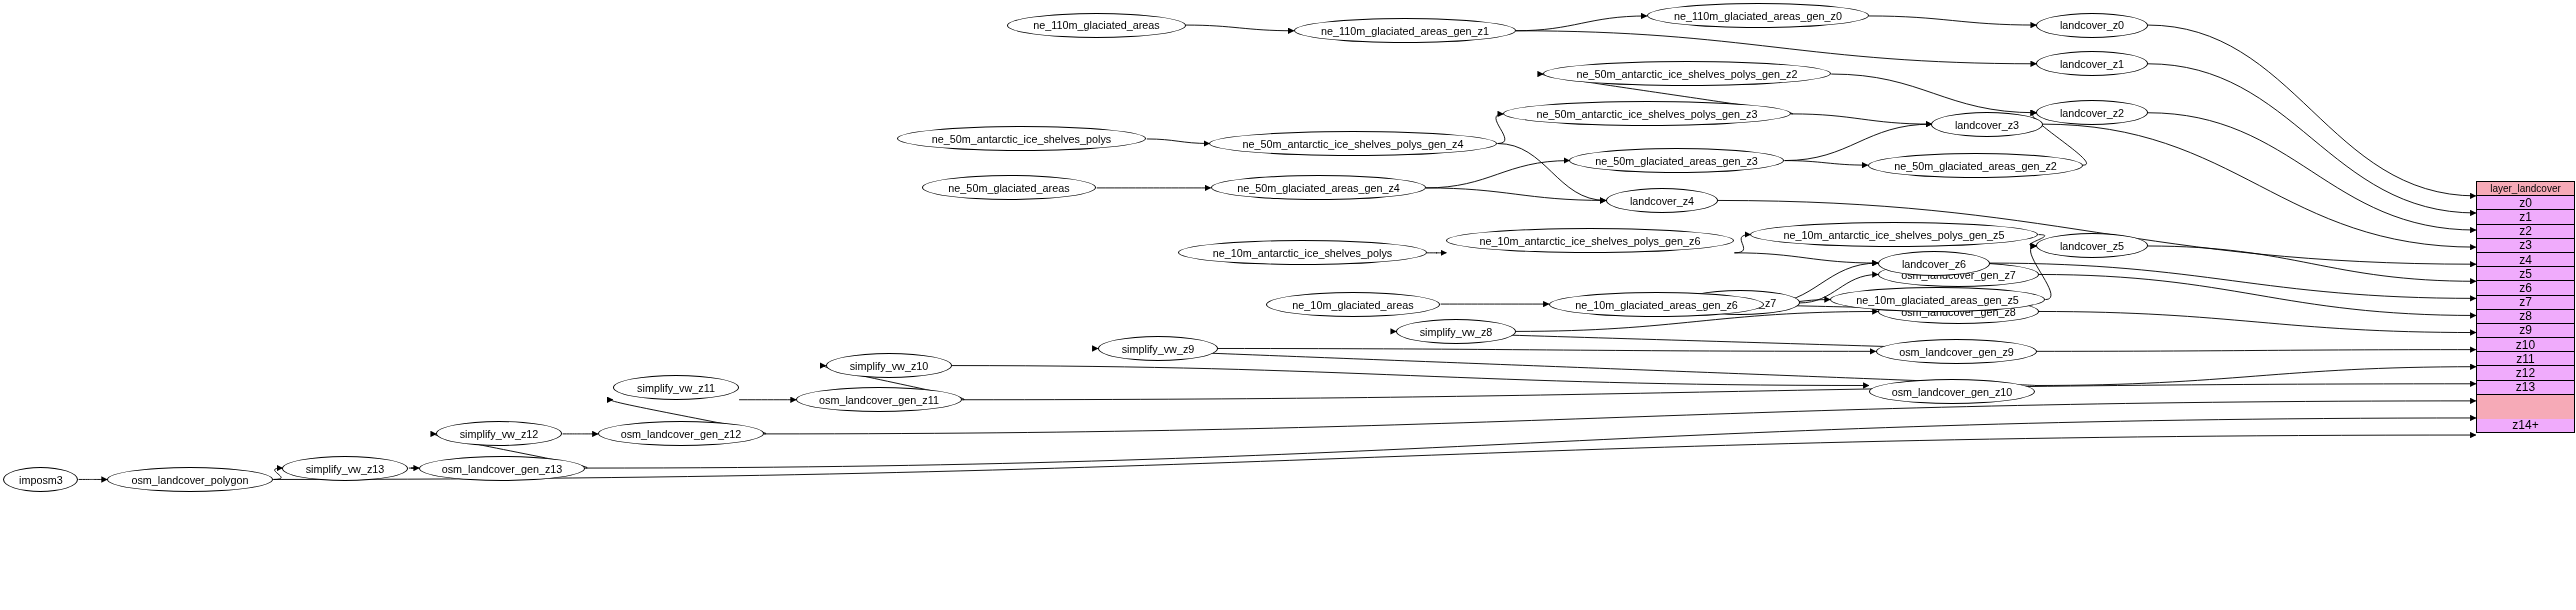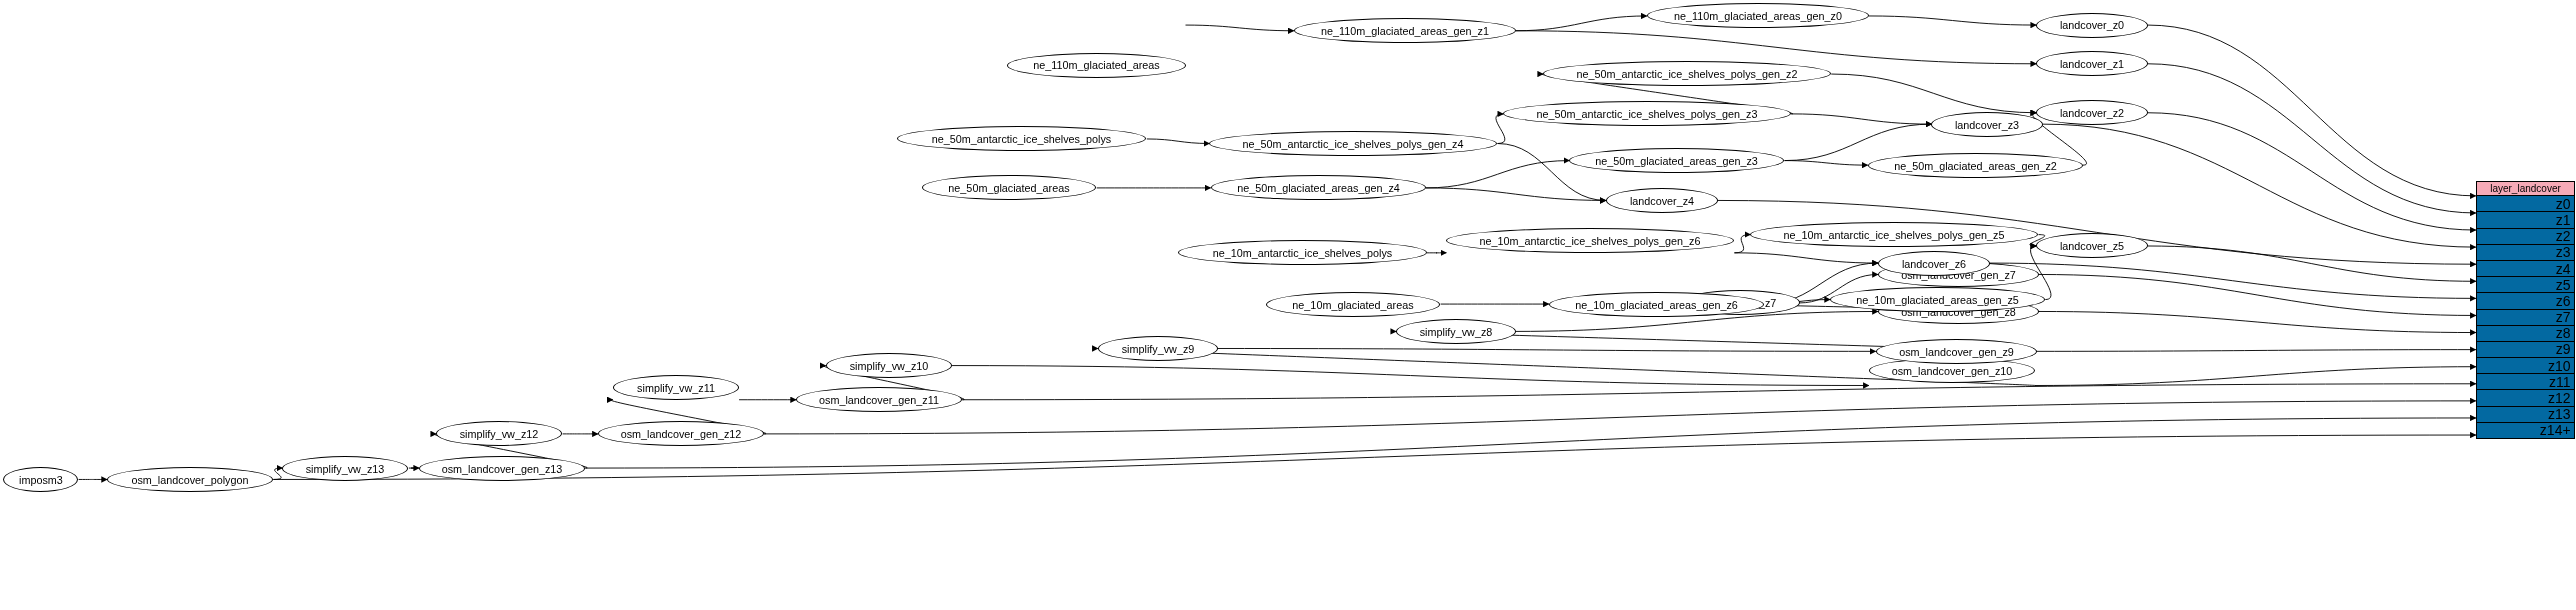--- a/index.html
+++ b/index.html
@@ -53,30 +53,31 @@
     text-align: center;
     font-size: 10px;
     color: #000000;
     padding: 1.1px 3.4px;
     background: #f6aab7;
     white-space: nowrap;
   }
   .legend-row {
     box-sizing: border-box;
     border-bottom: 0.6px solid #000000;
-    text-align: right;
-    font-size: 14px;
+    text-align: center;
+    font-size: 12px;
     color: #000000;
-    background: #0369a1;
+    background: #f0abfc;
     line-height: 1.0;
     padding: 0.6px 3.4px;
     white-space: nowrap;
   }
   .legend-row:last-child {
     border-bottom: none;
+    margin-top: 24px;
   }
 </style>
 </head>
 <body>
 
 <div id="canvas">
   <svg id="edges" xmlns="http://www.w3.org/2000/svg" viewBox="0 0 4524 1073" width="2576" height="611">
     <defs>
       <marker id="arrow" viewBox="0 0 10 10" refX="9" refY="5" markerWidth="7" markerHeight="7" orient="auto-start-reverse">
         <path d="M 0 0 L 10 5 L 0 10 z" fill="#000000"></path>
@@ -143,28 +144,28 @@
   <div id="node-layer">
       <div class="node ellipse" style="left: 3.4px; top: 467px; width: 75px; height: 25px; text-align: right;">imposm3</div>
       <div class="node ellipse" style="left: 107px; top: 467px; width: 166px; height: 25px; text-align: center;">osm_landcover_polygon</div>
       <div class="node ellipse" style="left: 282px; top: 456px; width: 126px; height: 25px;">simplify_vw_z13</div>
       <div class="node ellipse" style="left: 419px; top: 456px; width: 166px; height: 25px;">osm_landcover_gen_z13</div>
       <div class="node ellipse" style="left: 436px; top: 421px; width: 126px; height: 25px;">simplify_vw_z12</div>
       <div class="node ellipse" style="left: 598px; top: 421px; width: 166px; height: 25px;">osm_landcover_gen_z12</div>
       <div class="node ellipse" style="left: 613px; top: 375px; width: 126px; height: 25px;">simplify_vw_z11</div>
       <div class="node ellipse" style="left: 796px; top: 387px; width: 166px; height: 25px;">osm_landcover_gen_z11</div>
       <div class="node ellipse" style="left: 826px; top: 353px; width: 126px; height: 25px;">simplify_vw_z10</div>
-      <div class="node ellipse" style="left: 1869px; top: 358px; width: 166px; height: 25px;">osm_landcover_gen_z10</div>
+      <div class="node ellipse" style="left: 1869px; top: 379px; width: 166px; height: 25px;">osm_landcover_gen_z10</div>
       <div class="node ellipse" style="left: 1098px; top: 336px; width: 120px; height: 25px;">simplify_vw_z9</div>
       <div class="node ellipse" style="left: 1876px; top: 339px; width: 161px; height: 25px;">osm_landcover_gen_z9</div>
       <div class="node ellipse" style="left: 1396px; top: 319px; width: 120px; height: 25px;">simplify_vw_z8</div>
       <div class="node ellipse" style="left: 1878px; top: 299px; width: 161px; height: 25px;">osm_landcover_gen_z8</div>
       <div class="node ellipse" style="left: 1680px; top: 290px; width: 120px; height: 25px;">simplify_vw_z7</div>
       <div class="node ellipse" style="left: 1878px; top: 262px; width: 161px; height: 25px;">osm_landcover_gen_z7</div>
-      <div class="node ellipse" style="left: 1007px; top: 12.5px; width: 179px; height: 25px; margin-top: 40px;">ne_110m_glaciated_areas</div>
+      <div class="node ellipse" style="left: 1007px; top: 12.5px; width: 179px; height: 25px;">ne_110m_glaciated_areas</div>
       <div class="node ellipse" style="left: 1294px; top: 18px; width: 222px; height: 25px;">ne_110m_glaciated_areas_gen_z1</div>
       <div class="node ellipse" style="left: 1647px; top: 3.4px; width: 222px; height: 25px;">ne_110m_glaciated_areas_gen_z0</div>
       <div class="node ellipse" style="left: 2036px; top: 12.5px; width: 112px; height: 25px;">landcover_z0</div>
       <div class="node ellipse" style="left: 2036px; top: 51px; width: 112px; height: 25px;">landcover_z1</div>
       <div class="node ellipse" style="left: 1543px; top: 61px; width: 288px; height: 25px;">ne_50m_antarctic_ice_shelves_polys_gen_z2</div>
       <div class="node ellipse" style="left: 2036px; top: 100px; width: 112px; height: 25px;">landcover_z2</div>
       <div class="node ellipse" style="left: 897px; top: 126px; width: 249px; height: 25px;">ne_50m_antarctic_ice_shelves_polys</div>
       <div class="node ellipse" style="left: 1209px; top: 131px; width: 288px; height: 25px;">ne_50m_antarctic_ice_shelves_polys_gen_z4</div>
       <div class="node ellipse" style="left: 1503px; top: 101px; width: 288px; height: 25px;">ne_50m_antarctic_ice_shelves_polys_gen_z3</div>
       <div class="node ellipse" style="left: 1931px; top: 112px; width: 112px; height: 25px;">landcover_z3</div>

